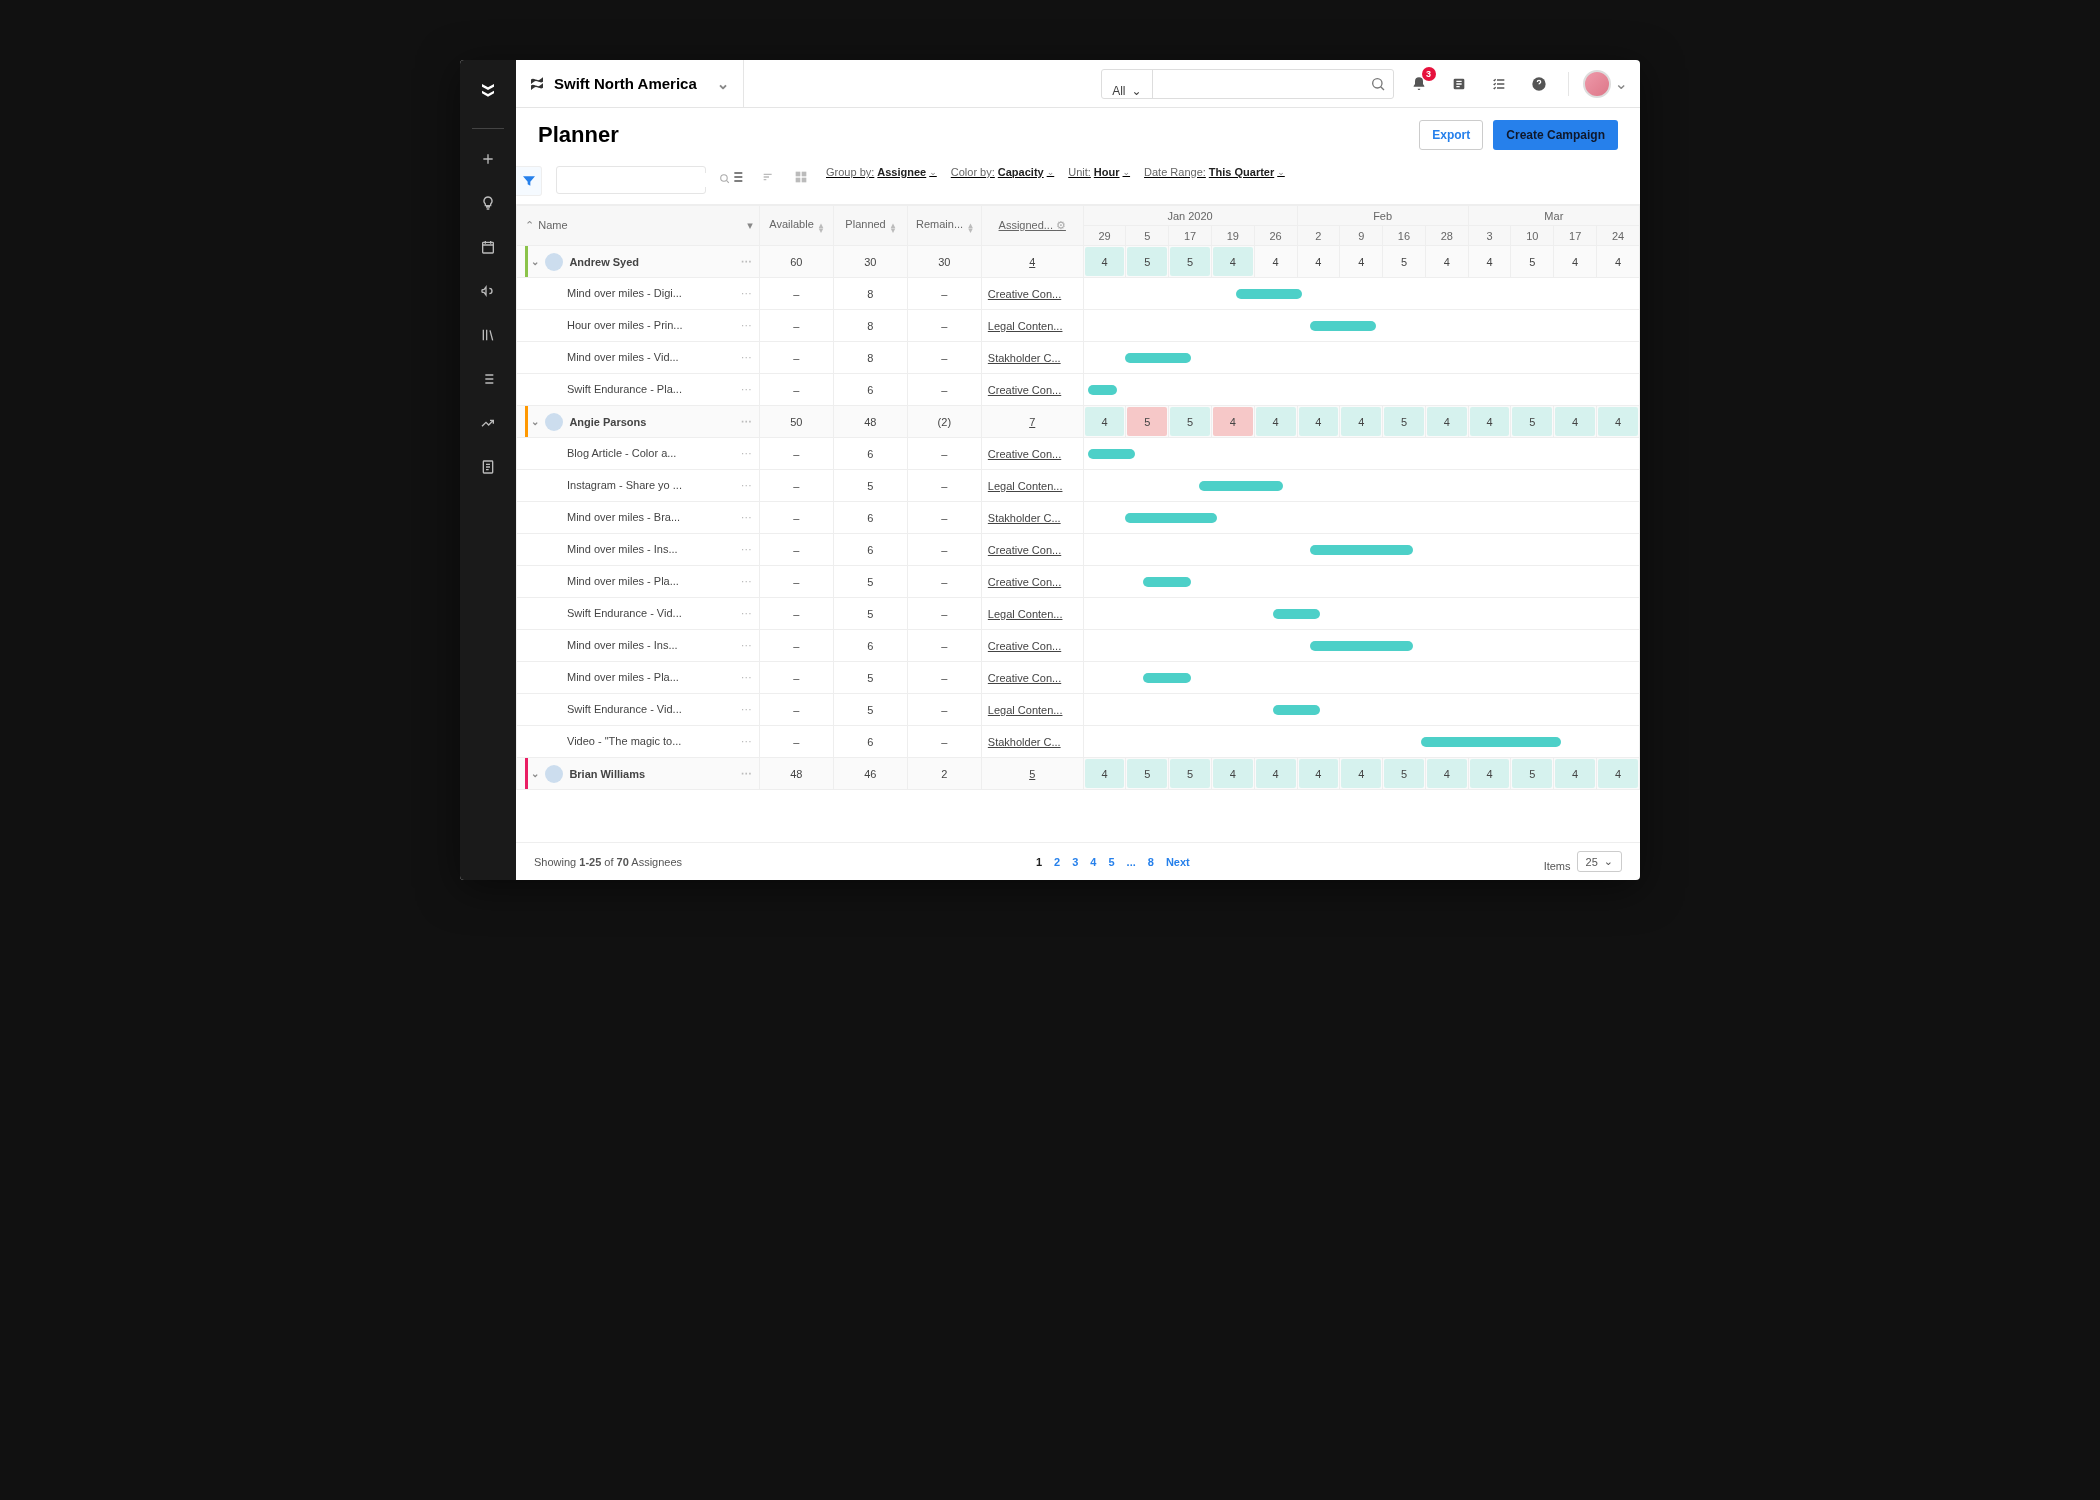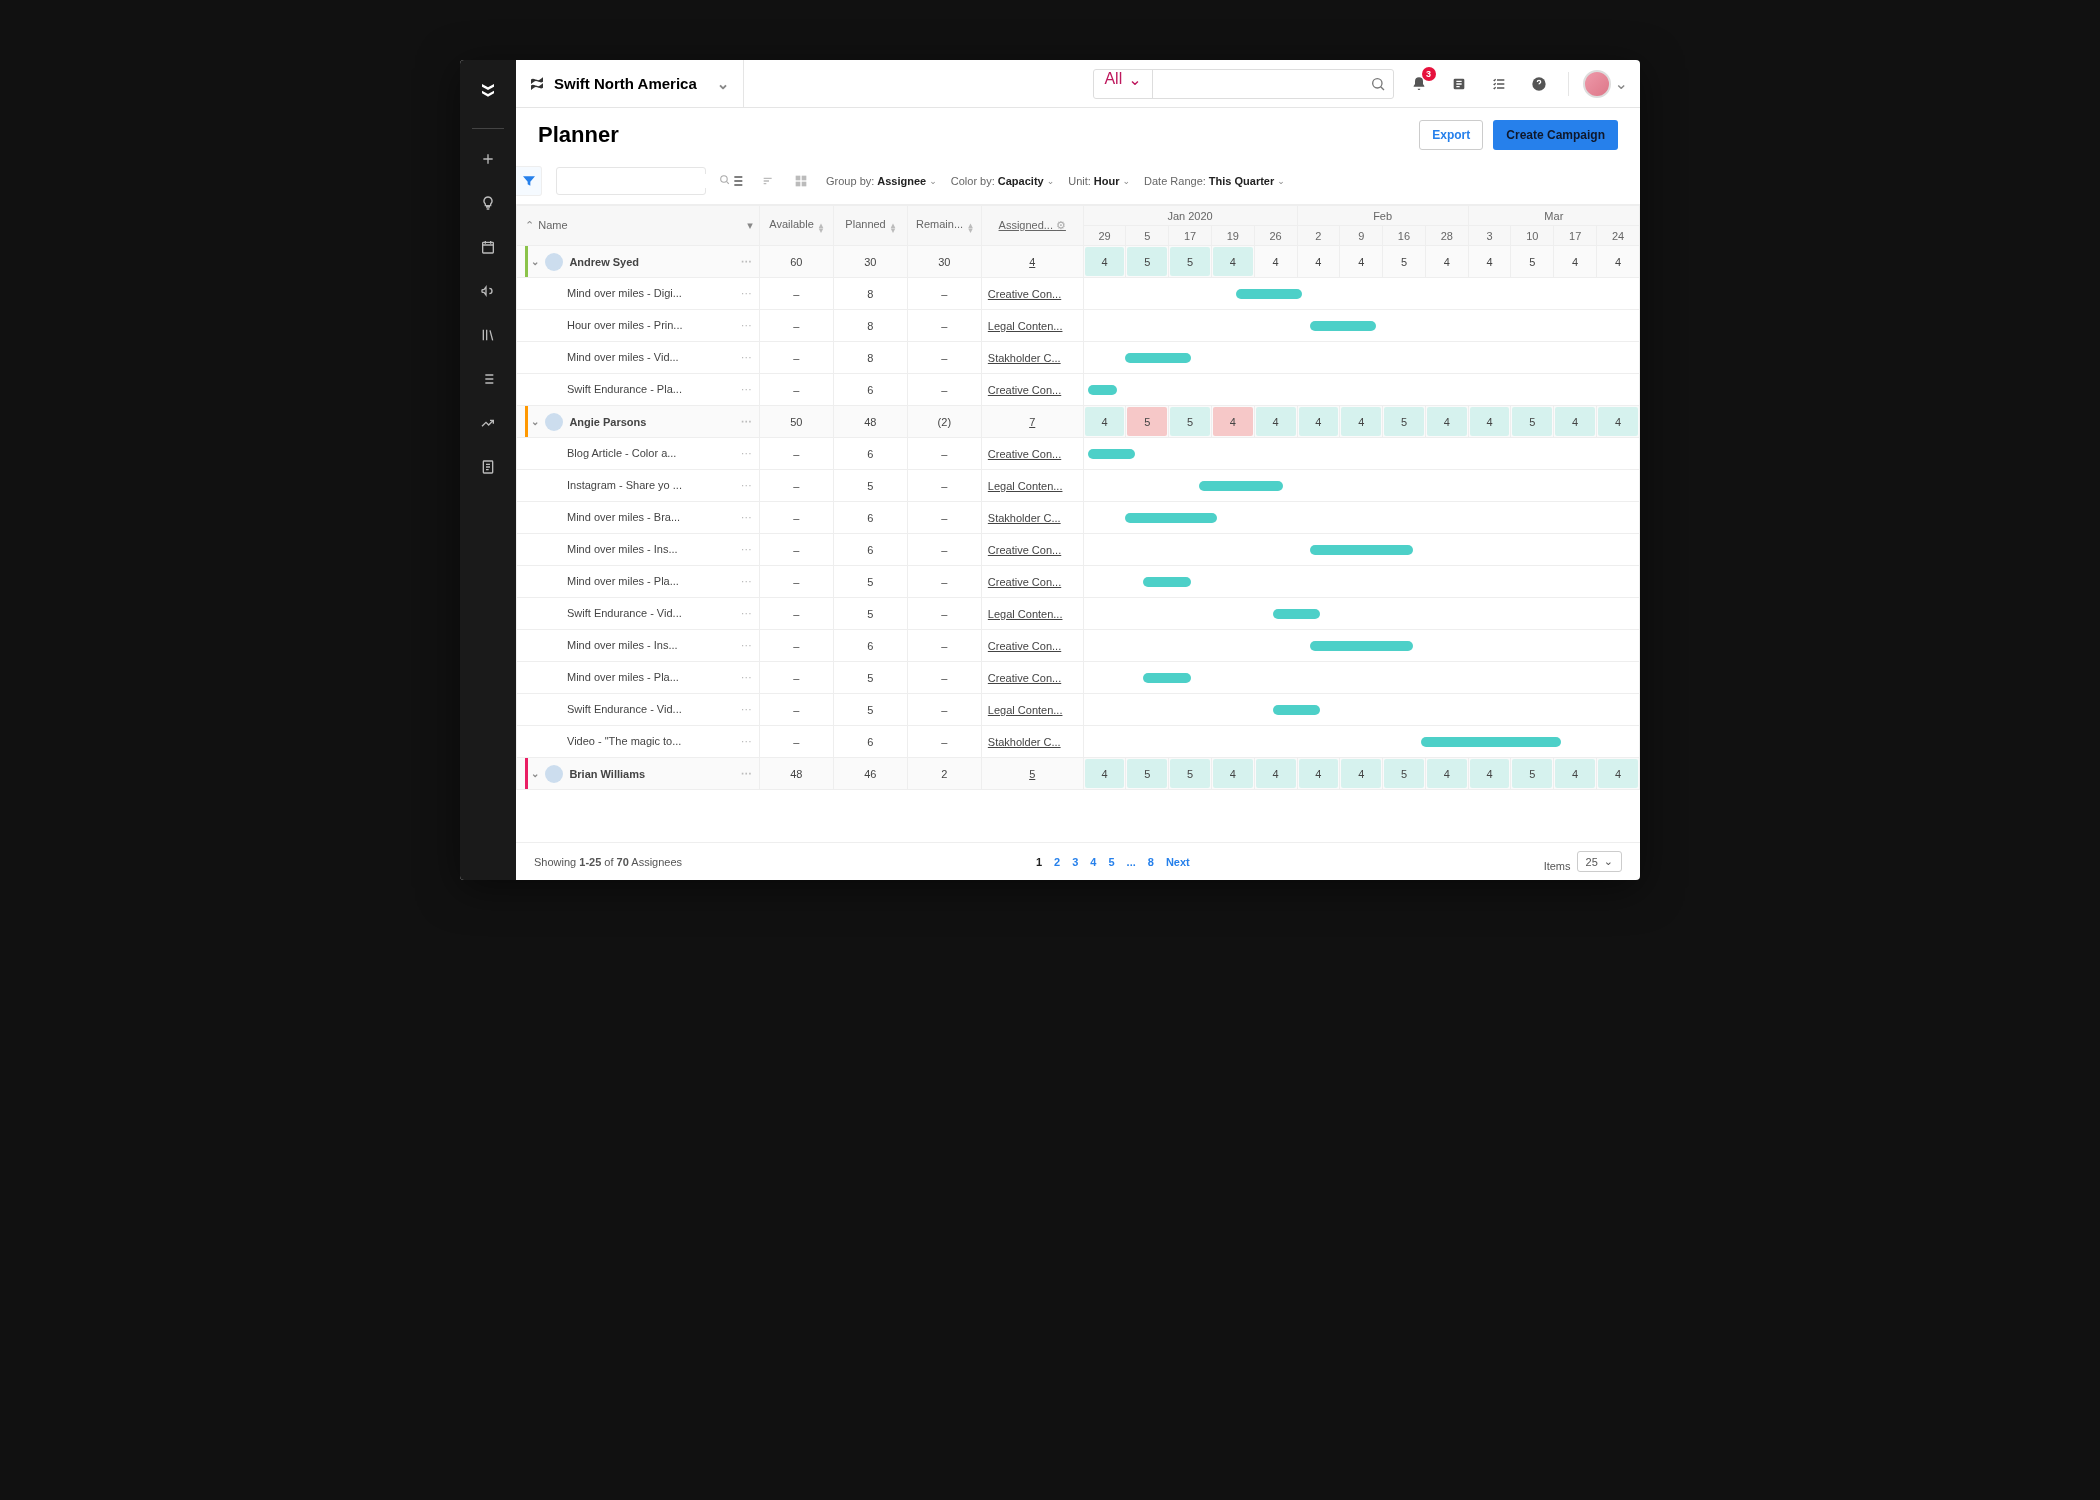--- a/index.html
+++ b/index.html
@@ -9,36 +9,36 @@
 .sidenav .nav-ic { width: 40px; height: 40px; display:flex; align-items:center; justify-content:center; color:#bbb; cursor:pointer; border-radius:4px; }
 .sidenav .nav-ic.logo { color:#fff; margin-bottom:8px;}
 .nav-sep { width:32px; height:1px; background:#444; margin:6px 0;}
 .main { flex:1; display:flex; flex-direction:column; min-width:0; }
 .topbar { height:48px; border-bottom:1px solid #e5e5e5; display:flex; align-items:center; padding:0 12px; gap:10px;}
 .brand { display:flex; align-items:center; gap:8px; font-weight:700; font-size:15px; border-right:1px solid #e5e5e5; padding-right:14px; height:100%;}
 .brand .brand-ic{width:18px;height:18px;}
 .brand .chev { margin-left:12px; color:#888;}
 .spacer{flex:1;}
 .search-wrap{display:flex;border:1px solid #ddd;border-radius:3px;height:30px;}
-.search-sel{display:flex;align-items:flex-start;gap:6px;padding:0 10px;border-right:1px solid #ddd;font-size:16px;color:#be185d;cursor:pointer;}
+.search-sel{display:flex;align-items:flex-end;gap:6px;padding:0 10px;border-right:1px solid #ddd;font-size:12px;color:#404040;cursor:pointer;}
 .search-inp{width:210px;border:none;outline:none;padding:0 8px;font-size:12px;}
 .search-btn{width:30px;display:flex;align-items:center;justify-content:center;color:#777;cursor:pointer;}
 .tb-ic{width:30px;height:30px;display:flex;align-items:center;justify-content:center;color:#666;cursor:pointer;position:relative;}
 .badge{position:absolute;top:-2px;right:-2px;background:#e6123d;color:#fff;border-radius:8px;min-width:14px;height:14px;font-size:9px;font-weight:700;display:flex;align-items:center;justify-content:center;padding:0 3px;}
 .avatar{width:28px;height:28px;border-radius:50%;background:linear-gradient(135deg,#e9a 0%,#d78 100%);border:2px solid #ddd;}
 .vsep{width:1px;height:24px;background:#e5e5e5;margin:0 4px;}
 .tb-right{display:flex;align-items:center;gap:4px;}
 
 .pagehdr{display:flex;align-items:center;padding:12px 22px;gap:10px;}
 .pagehdr h1{font-size:22px;font-weight:600;}
 .btn{height:30px;padding:0 12px;border-radius:3px;font-size:12px;font-weight:600;cursor:pointer;display:inline-flex;align-items:center;border:1px solid transparent;}
 .btn-outline{border-color:#ccc;color:#2680eb;background:#fff;}
 .btn-primary{background:#2680eb;color:#0f172a;}
 
-.toolbar{display:flex;align-items:center;padding:4px 0 8px 0;gap:14px;border-bottom:1px solid #eee;}
+.toolbar{display:flex;align-items:flex-start;padding:4px 0 8px 0;gap:14px;border-bottom:1px solid #eee;text-decoration:underline;}
 .filter-tab{width:26px;height:30px;border:1px solid #eee;border-left:none;border-top-right-radius:3px;border-bottom-right-radius:3px;display:flex;align-items:center;justify-content:center;color:#2680eb;background:#f5faff;cursor:pointer;}
 .tb-search{width:150px;height:28px;border:1px solid #e5e5e5;border-radius:3px;display:flex;align-items:center;padding:0 6px;}
 .tb-search input{flex:1;border:none;outline:none;font-size:12px;}
 .tb-search .ic{color:#aaa;}
 .view-ic{width:22px;height:22px;display:flex;align-items:center;justify-content:center;color:#555;cursor:pointer;}
 .opt{font-size:11px;color:#666;cursor:pointer;display:flex;align-items:center;gap:3px;}
 .opt b{color:#222;font-weight:600;}
 .opt .cv{font-size:9px;color:#888;}
 
 .grid-wrap{flex:1;overflow:hidden;position:relative;display:flex;flex-direction:column;}

